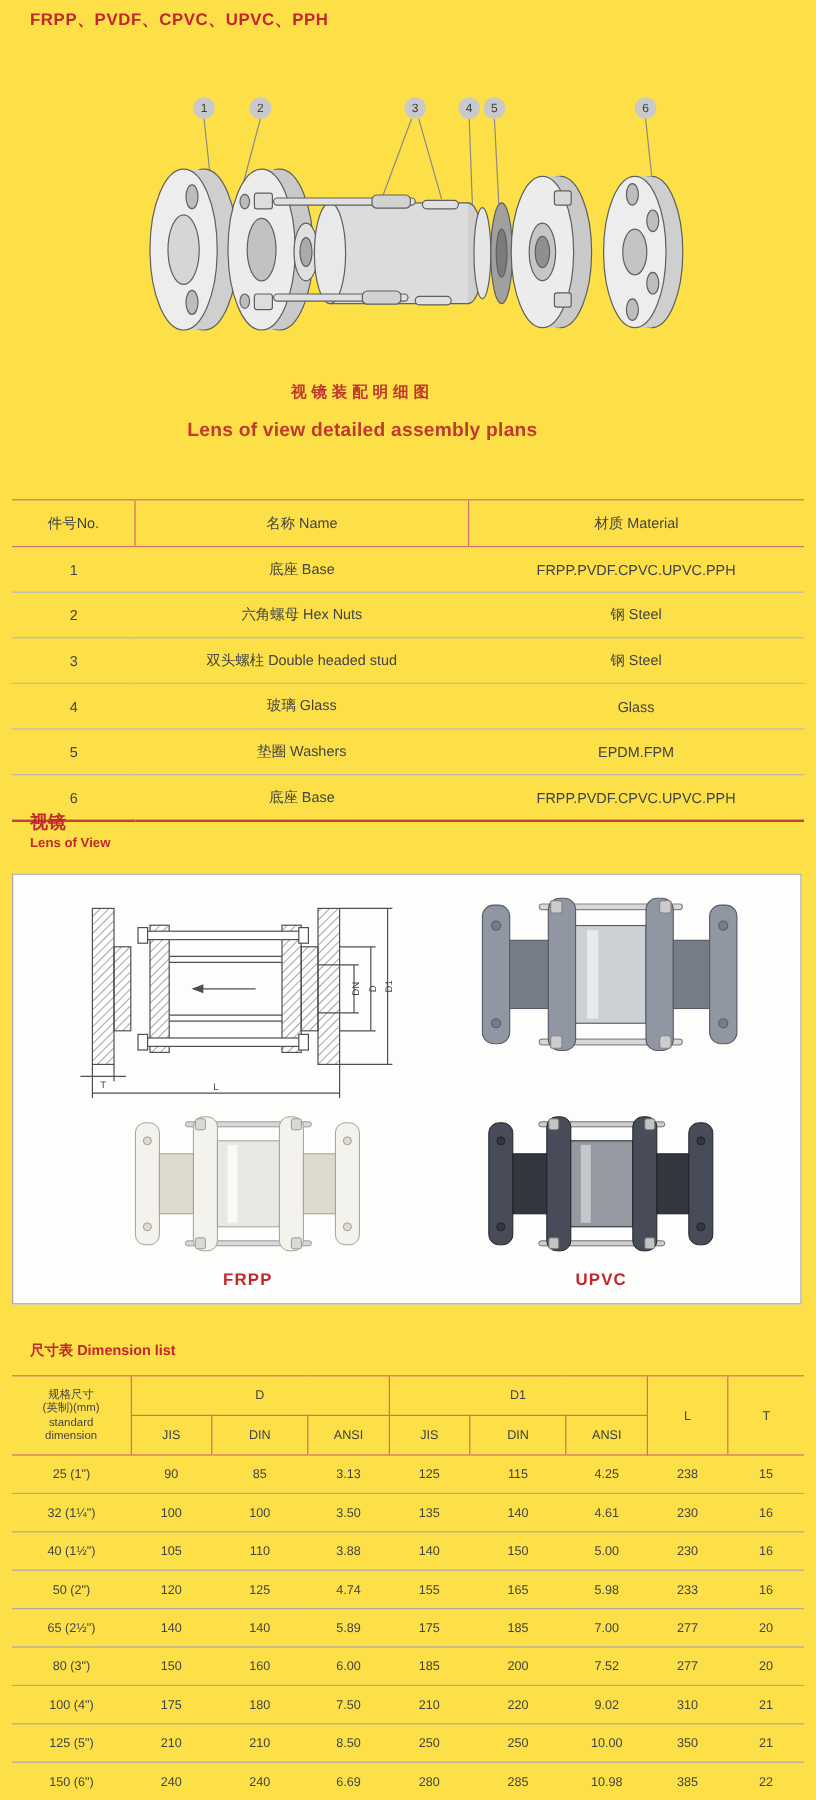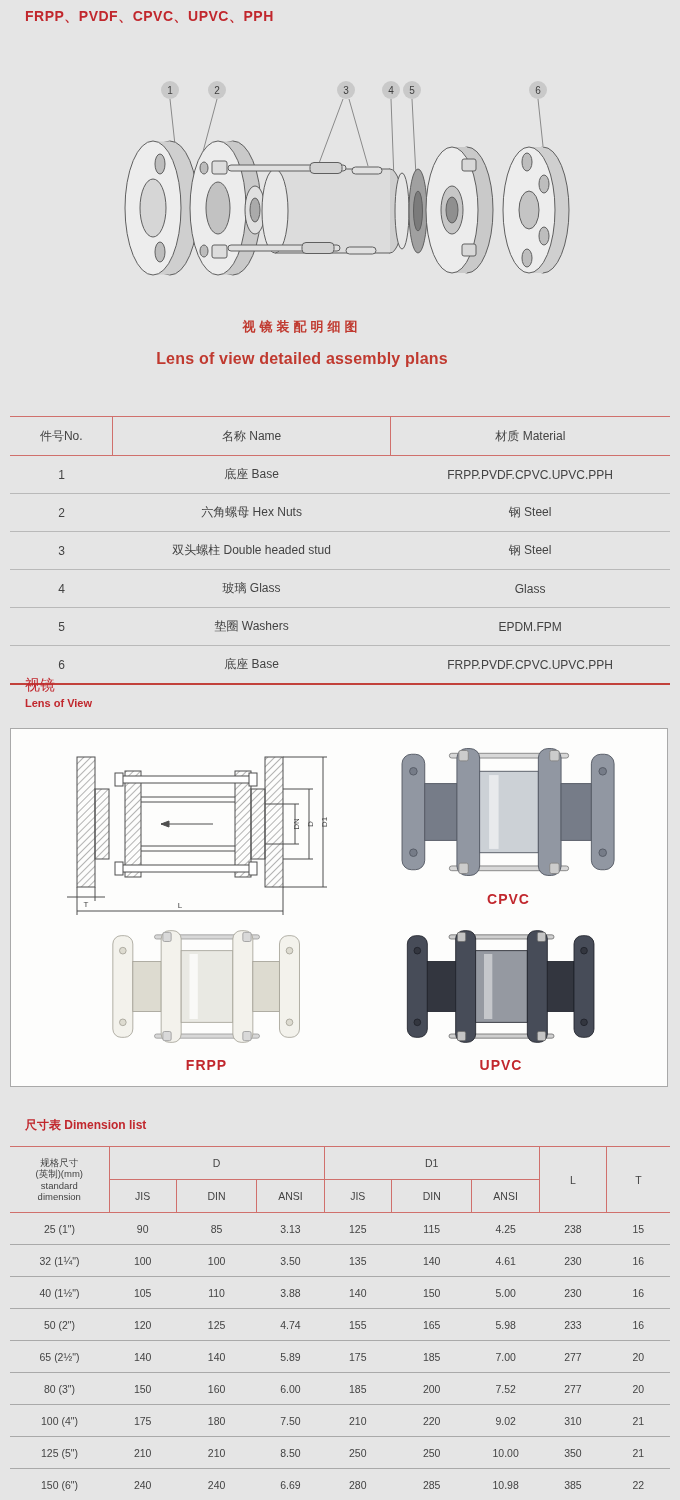--- a/index.html
+++ b/index.html
@@ -1,25 +1,25 @@
 <!DOCTYPE html>
 <html><head>
 <meta charset="utf-8">
 <style>
   html,body{margin:0;padding:0;background:#ffffff;}
   body{width:680px;height:1500px;position:relative;font-family:"Liberation Sans","DejaVu Sans",sans-serif;color:#3e3e3e;overflow:hidden;}
-  .page{position:absolute;inset:0;background:#e5e5e5;}
+  .page{position:absolute;inset:0;background:#fde047;}
 
   
   .page-title{position:absolute;left:25px;top:8px;font-size:14px;font-weight:bold;color:#c1272d;letter-spacing:.5px;}
   .caption{position:absolute;left:0;top:318px;width:604px;text-align:center;color:#c0392f;}
   .caption .zh{font-size:13px;font-weight:bold;letter-spacing:4px;}
   .caption .en{font-size:16px;font-weight:bold;margin-top:14px;letter-spacing:.2px;}
   .sec-head{position:absolute;left:25px;color:#c1272d;}
-  .sec-head .zh{font-size:15px;font-weight:normal;}
+  .sec-head .zh{font-size:15px;font-weight:bold;}
   .sec-head .en{font-size:11px;font-weight:bold;margin-top:2px;}
   .dim-head{position:absolute;left:25px;top:1117px;color:#c1272d;font-size:12px;font-weight:bold;}
   .dim-head .en{font-weight:bold;}
 
   
   table{border-collapse:collapse;}
   .parts-table{position:absolute;left:10px;top:416px;width:660px;font-size:12px;color:#434343;}
   .parts-table thead th{height:36px;font-weight:normal;border-top:1.5px solid #d0706c;border-bottom:1.5px solid #d0706c;}
   .parts-table thead th+th{border-left:1.5px solid #d0706c;}
   .parts-table tbody td{height:35px;text-align:center;border-bottom:1px solid #b9b9b9;}
@@ -291,21 +291,20 @@
           <rect x="72" y="10" width="10" height="11" rx="2" fill="#cccccc" stroke="#858585"></rect>
           <rect x="168" y="10" width="10" height="11" rx="2" fill="#cccccc" stroke="#858585"></rect>
           <rect x="72" y="129" width="10" height="11" rx="2" fill="#cccccc" stroke="#858585"></rect>
           <rect x="168" y="129" width="10" height="11" rx="2" fill="#cccccc" stroke="#858585"></rect>
           <circle cx="24" cy="32" r="4" style="fill:var(--dark)"></circle>
           <circle cx="24" cy="118" r="4" style="fill:var(--dark)"></circle>
           <circle cx="224" cy="32" r="4" style="fill:var(--dark)"></circle>
           <circle cx="224" cy="118" r="4" style="fill:var(--dark)"></circle>
         </g>
       </svg>
-      <div class="lbl">CPVC</div>
     </div>
 
     <div class="prod prod-frpp" style="left:63px;top:195px;width:265px;">
       <svg width="240" height="125" viewBox="0 0 250 150">
         <g style="stroke:var(--edge)" stroke-width="1">
           <rect x="62" y="13" width="126" height="5" rx="2.5" fill="#d8d8d8" stroke="#9a9a9a"></rect>
           <rect x="62" y="132" width="126" height="5" rx="2.5" fill="#d8d8d8" stroke="#9a9a9a"></rect>
           <rect x="12" y="14" width="24" height="122" rx="10" style="fill:var(--body)"></rect>
           <rect x="36" y="45" width="34" height="60" style="fill:var(--dark)"></rect>
           <rect x="70" y="8" width="24" height="134" rx="10" style="fill:var(--body)"></rect>

